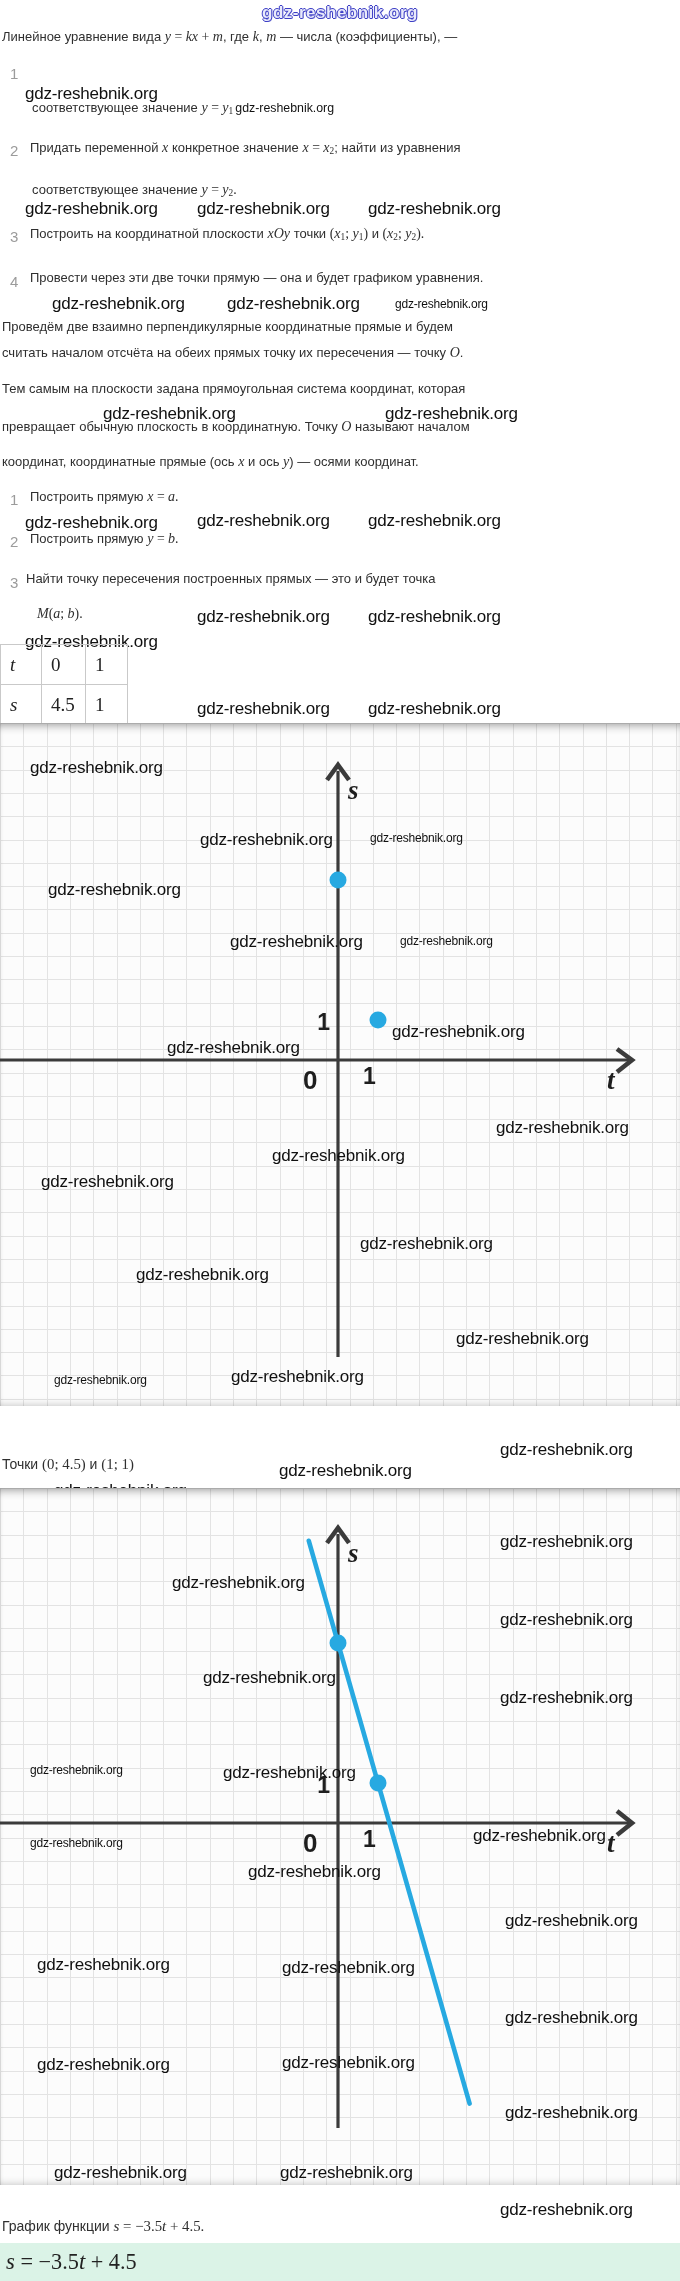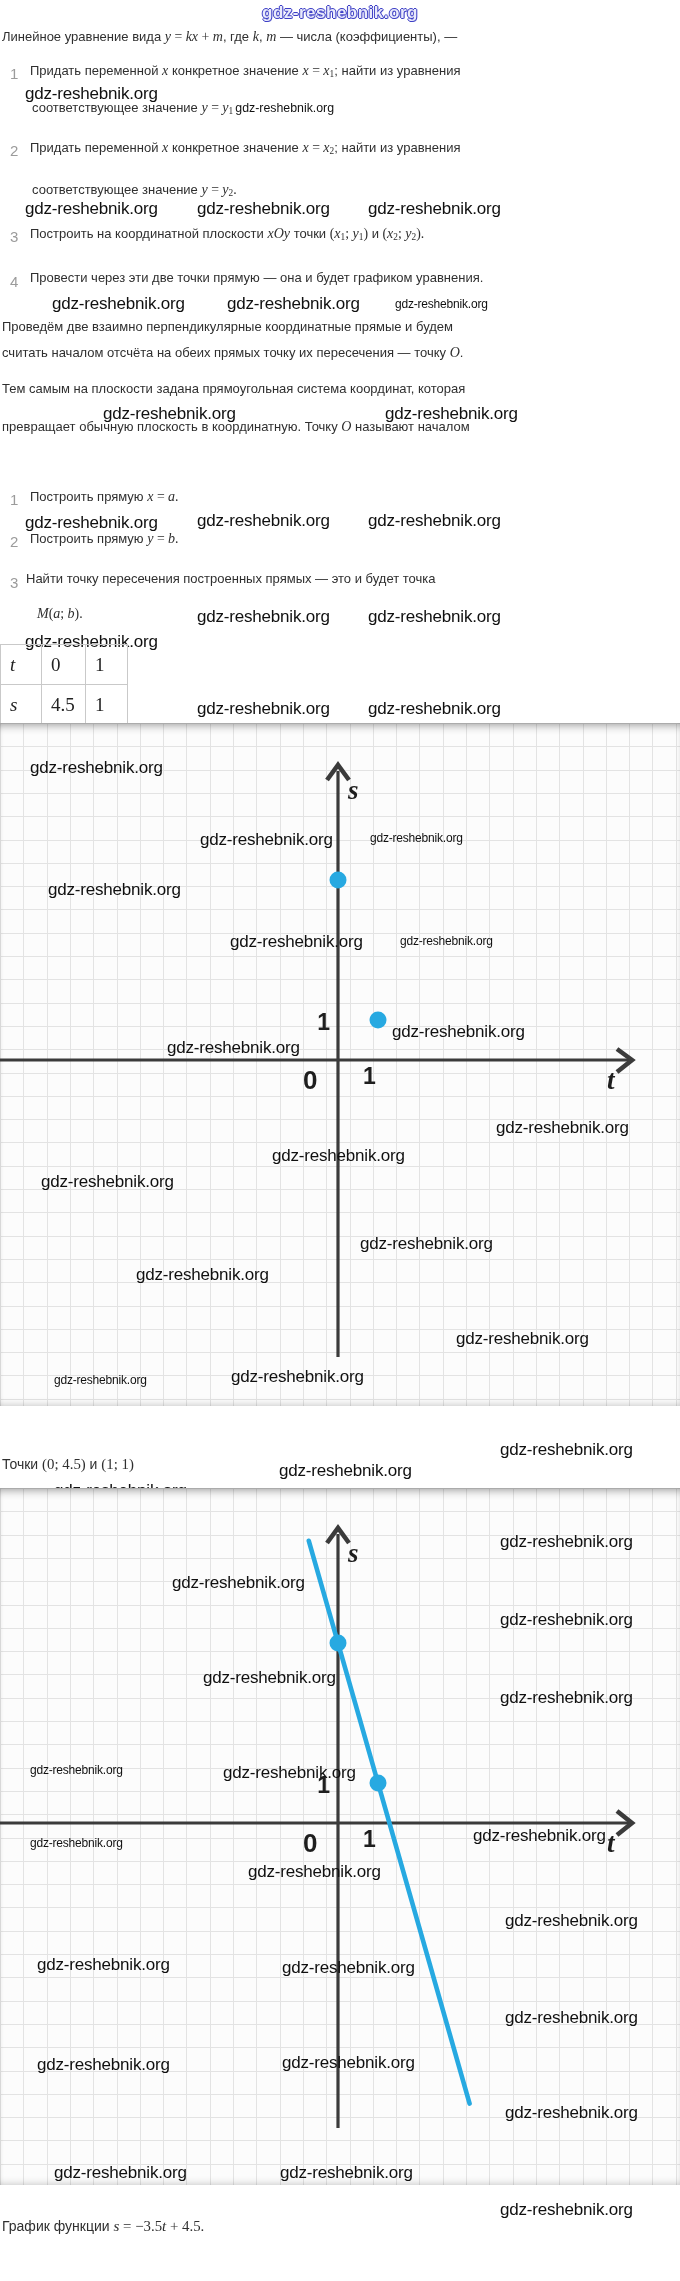--- a/index.html
+++ b/index.html
@@ -45,21 +45,20 @@
 </head>
 <body>
 
 <div id="page">
 
   <div class="hdr">gdz-reshebnik.org</div>
 
   <div class="line" style="left:2px;top:28px;"><span class="seg-t">Линейное уравнение вида </span><span class="seg-m">y</span><span class="seg-r"> = </span><span class="seg-m">kx</span><span class="seg-r"> + </span><span class="seg-m">m</span><span class="seg-t">, где </span><span class="seg-m">k</span><span class="seg-t">,  </span><span class="seg-m">m</span><span class="seg-t"> — числа (коэффициенты), —</span></div>
 
   <div class="num" style="left:10px;top:65px;">1</div>
-  <div class="line" style="left:30px;top:62px;"><span class="seg-t">Придать переменной </span><span class="seg-m">x</span><span class="seg-t"> конкретное значение </span><span class="seg-m">x</span><span class="seg-r"> = </span><span class="seg-m">x</span><span class="seg-sub">1</span><span class="seg-t">; найти из уравнения</span></div>
   <span class="wm" style="left:25px;top:84px;">gdz-reshebnik.org</span>
   <div class="line" style="left:32px;top:99px;"><span class="seg-t">соответствующее значение </span><span class="seg-m">y</span><span class="seg-r"> = </span><span class="seg-m">y</span><span class="seg-sub">1</span><span class="seg-w">gdz-reshebnik.org</span></div>
 
   <div class="num" style="left:10px;top:142px;">2</div>
   <div class="line" style="left:30px;top:139px;"><span class="seg-t">Придать переменной </span><span class="seg-m">x</span><span class="seg-t"> конкретное значение </span><span class="seg-m">x</span><span class="seg-r"> = </span><span class="seg-m">x</span><span class="seg-sub">2</span><span class="seg-t">; найти из уравнения</span></div>
   <div class="line" style="left:32px;top:181px;"><span class="seg-t">соответствующее значение </span><span class="seg-m">y</span><span class="seg-r"> = </span><span class="seg-m">y</span><span class="seg-sub">2</span><span class="seg-r">.</span></div>
 
   <span class="wm" style="left:25px;top:199px;">gdz-reshebnik.org</span>
   <span class="wm" style="left:197px;top:199px;">gdz-reshebnik.org</span>
   <span class="wm" style="left:368px;top:199px;">gdz-reshebnik.org</span>
@@ -75,20 +74,21 @@
   <span class="wm sm" style="left:395px;top:297px;">gdz-reshebnik.org</span>
 
   <div class="line" style="left:2px;top:319px;"><span class="seg-t">Проведём две взаимно перпендикулярные координатные прямые и будем</span></div>
   <div class="line" style="left:2px;top:344px;"><span class="seg-t">считать началом отсчёта на обеих прямых точку их пересечения — точку </span><span class="seg-m">O</span><span class="seg-t">.</span></div>
   <div class="line" style="left:2px;top:381px;text-align:right;"><span class="seg-t">Тем самым на плоскости задана прямоугольная система координат, которая</span></div>
 
   <span class="wm" style="left:103px;top:404px;">gdz-reshebnik.org</span>
   <span class="wm" style="left:385px;top:404px;">gdz-reshebnik.org</span>
 
   <div class="line" style="left:2px;top:418px;"><span class="seg-t">превращает обычную плоскость в координатную. Точку </span><span class="seg-m">O</span><span class="seg-t"> называют началом</span></div>
+  <div class="line" style="left:2px;top:453px;"><span class="seg-t">координат, координатные прямые (ось </span><span class="seg-m">x</span><span class="seg-t"> и ось </span><span class="seg-m">y</span><span class="seg-t">) — осями координат.</span></div>
 
   <div class="num" style="left:10px;top:491px;">1</div>
   <div class="line" style="left:30px;top:488px;"><span class="seg-t">Построить прямую </span><span class="seg-m">x</span><span class="seg-r"> = </span><span class="seg-m">a</span><span class="seg-r">.</span></div>
 
   <span class="wm" style="left:25px;top:513px;">gdz-reshebnik.org</span>
   <span class="wm" style="left:197px;top:511px;">gdz-reshebnik.org</span>
   <span class="wm" style="left:368px;top:511px;">gdz-reshebnik.org</span>
 
   <div class="num" style="left:10px;top:533px;">2</div>
   <div class="line" style="left:30px;top:530px;"><span class="seg-t">Построить прямую </span><span class="seg-m">y</span><span class="seg-r"> = </span><span class="seg-m">b</span><span class="seg-r">.</span></div>
@@ -187,14 +187,17 @@
     <span class="wm" style="left:505px;top:520px;">gdz-reshebnik.org</span>
     <span class="wm" style="left:37px;top:567px;">gdz-reshebnik.org</span>
     <span class="wm" style="left:282px;top:565px;">gdz-reshebnik.org</span>
     <span class="wm" style="left:505px;top:615px;">gdz-reshebnik.org</span>
     <span class="wm" style="left:54px;top:675px;">gdz-reshebnik.org</span>
     <span class="wm" style="left:280px;top:675px;">gdz-reshebnik.org</span>
   </div>
 
   <span class="wm" style="left:500px;top:2200px;">gdz-reshebnik.org</span>
   <div class="caption" style="left:2px;top:2218px;"><span class="seg-t">График функции </span><span class="seg-m">s</span><span class="seg-r"> = −3.5</span><span class="seg-m">t</span><span class="seg-r"> + 4.5.</span></div>
+  <div class="answer">
+    <span><span class="seg-m">s</span><span class="seg-r"> = −3.5</span><span class="seg-m">t</span><span class="seg-r"> + 4.5</span></span>
+  </div>
 
 </div>
 
 </body></html>

